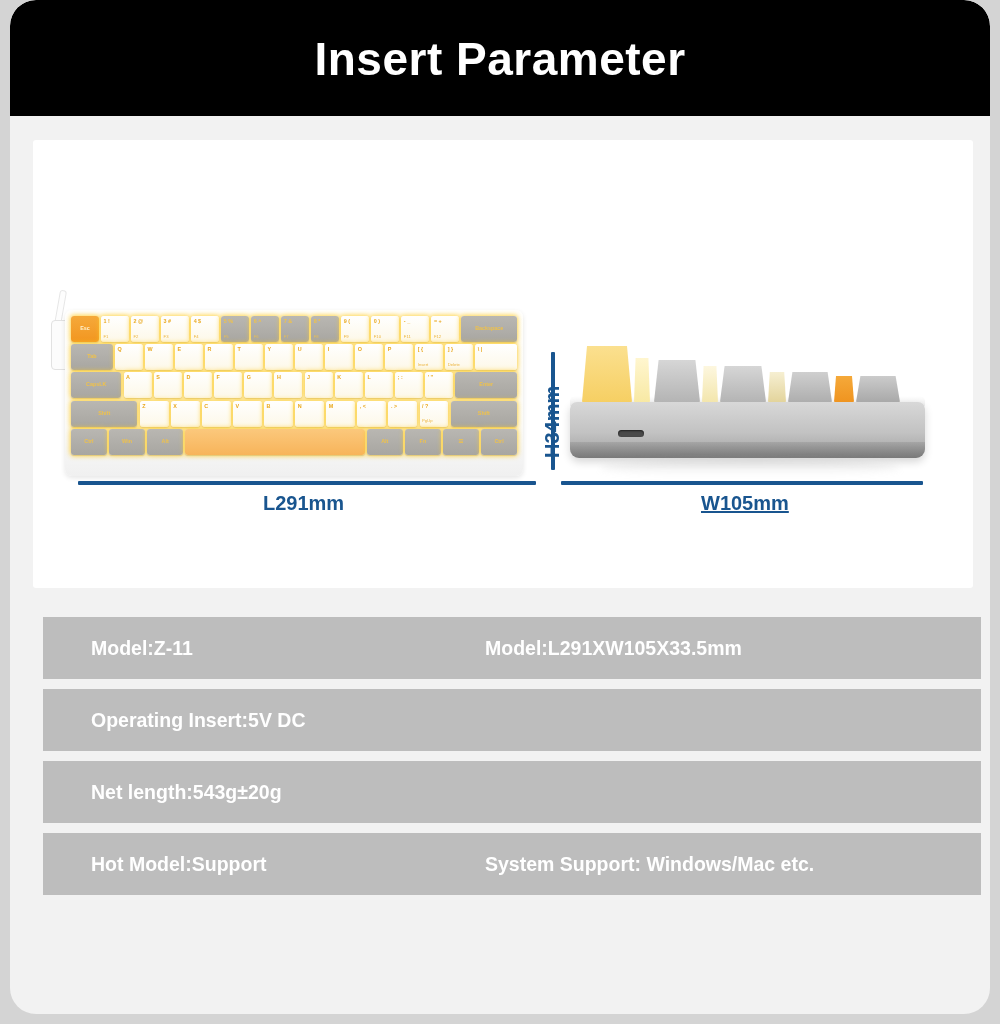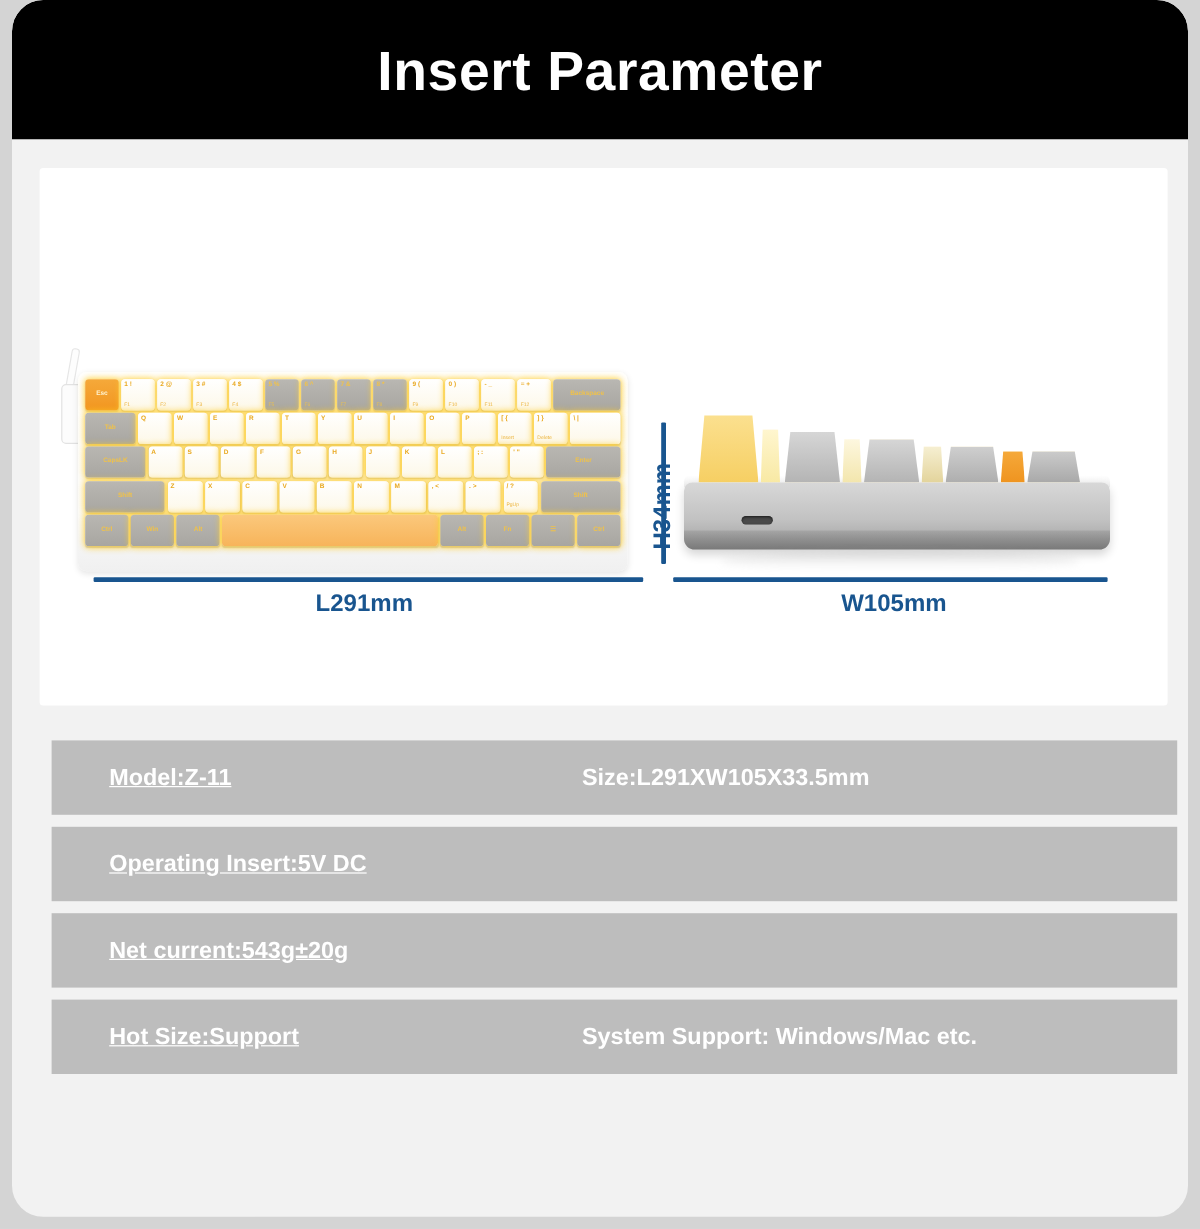--- a/index.html
+++ b/index.html
@@ -259,21 +259,21 @@
     background: #bdbdbd;
     margin-bottom: 10px;
     align-items: center;
   }
   .spec-cell {
     color: #ffffff;
     font-size: 19.5px;
     font-weight: bold;
     white-space: nowrap;
   }
-  .spec-cell.left  { width: 442px; padding-left: 48px; box-sizing: border-box; text-decoration: underline; }
+  .spec-cell.left  { width: 442px; padding-left: 48px; box-sizing: border-box; }
   .spec-cell.right { padding-left: 0; }
 </style>
 </head>
 <body>
 
 <div id="page">
 
   <div id="title-bar">
     <div id="title-text">Insert Parameter</div>
   </div>
@@ -511,33 +511,33 @@
         <div class="scap" style="left: 208px; width: 18px; height: 30px; top: 32px; bottom: auto; background: linear-gradient(rgb(246, 239, 210), rgb(227, 212, 156)); clip-path: polygon(10% 0px, 90% 0px, 100% 100%, 0px 100%);"></div>
         <div class="scap" style="left: 228px; width: 44px; height: 30px; top: 32px; bottom: auto; background: linear-gradient(rgb(207, 207, 207), rgb(174, 174, 174)); clip-path: polygon(10% 0px, 90% 0px, 100% 100%, 0px 100%);"></div>
         <div class="scap" style="left: 274px; width: 20px; height: 26px; top: 36px; bottom: auto; background: linear-gradient(rgb(245, 169, 58), rgb(239, 148, 32)); clip-path: polygon(10% 0px, 90% 0px, 100% 100%, 0px 100%);"></div>
         <div class="scap" style="left: 296px; width: 44px; height: 26px; top: 36px; bottom: auto; background: linear-gradient(rgb(203, 203, 203), rgb(169, 169, 169)); clip-path: polygon(10% 0px, 90% 0px, 100% 100%, 0px 100%);"></div>
       </div>
 
     <div class="dim-line-v" style="left:518px; top:212px; height:118px;"></div>
     <div class="dim-label" id="dim-h34" style="left:508px; top:318px;">H34mm</div>
 
     <div class="dim-line-h" style="left:528px; top:341px; width:362px;"></div>
-    <div class="dim-label" style="left:668px; top:352px;">W105mm</div>
+    <div class="dim-label" style="left:668px; top:352px;text-decoration:underline;">W105mm</div>
   </div>
 
   <div id="spec-table">
       <div class="spec-row">
         <div class="spec-cell left">Model:Z-11</div>
-        <div class="spec-cell right">Size:L291XW105X33.5mm</div>
+        <div class="spec-cell right">Model:L291XW105X33.5mm</div>
       </div>
       <div class="spec-row">
         <div class="spec-cell left">Operating Insert:5V DC</div>
       </div>
       <div class="spec-row">
-        <div class="spec-cell left">Net current:543g±20g</div>
+        <div class="spec-cell left">Net length:543g±20g</div>
       </div>
       <div class="spec-row">
-        <div class="spec-cell left">Hot Size:Support</div>
+        <div class="spec-cell left">Hot Model:Support</div>
         <div class="spec-cell right">System Support: Windows/Mac etc.</div>
       </div>
     </div>
 
 </div>
 
 </body></html>

